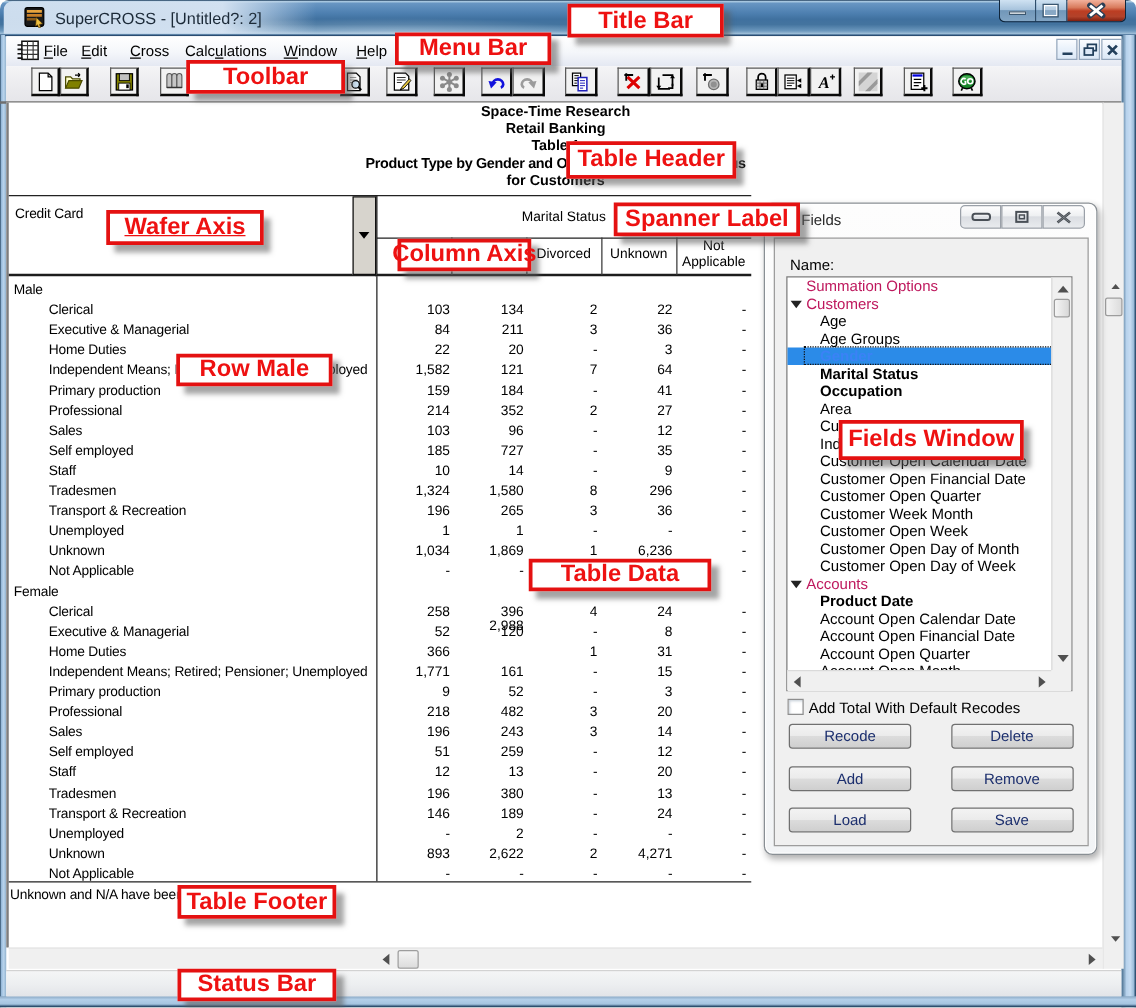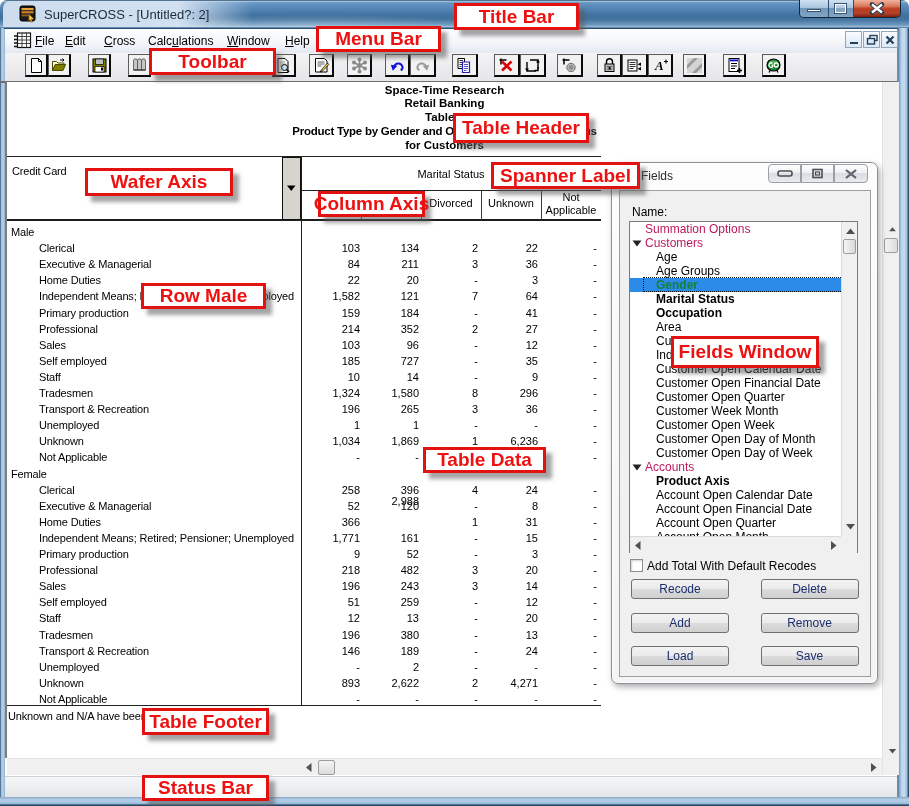--- a/index.html
+++ b/index.html
@@ -475,38 +475,38 @@
 <div class="ab" style="left:629px;top:221px;width:229px;height:332px;background:#fff;border:1px solid #7a7a7a;z-index:42;overflow:hidden;"></div>
 <div class="fgrp" style="top:222px;z-index:43;">Summation Options</div>
 <svg class="ab" style="left:632px;top:240px;z-index:43;" width="10" height="7">
     <path d="M0.5 0.5 L9.5 0.5 L5 6.5 Z" fill="#222"></path>
   </svg>
 <div class="fgrp" style="top:236px;z-index:43;">Customers</div>
 <div class="fitem" style="top:250px;z-index:43;">Age</div>
 <div class="fitem" style="top:264px;z-index:43;">Age Groups</div>
 <div class="ab" style="left:630px;top:278px;width:213px;height:14px;background:#2b8be8;z-index:43;"></div>
 <div class="ab" style="left:644px;top:278px;width:198px;height:13px;outline:1px dotted #111;z-index:44;"></div>
-<div class="fitem" style="top:278px;font-weight:bold;color:#15803d;z-index:45;">Gender</div>
+<div class="fitem" style="top:278px;font-weight:bold;color:#3b82f6;z-index:45;">Gender</div>
 <div class="fitem" style="top:292px;font-weight:bold;z-index:43;">Marital Status</div>
 <div class="fitem" style="top:306px;font-weight:bold;z-index:43;">Occupation</div>
 <div class="fitem" style="top:320px;z-index:43;">Area</div>
 <div class="fitem" style="top:334px;z-index:43;">Customer Since</div>
 <div class="fitem" style="top:348px;z-index:43;">Individual Income</div>
 <div class="fitem" style="top:362px;z-index:43;">Customer Open Calendar Date</div>
 <div class="fitem" style="top:376px;z-index:43;">Customer Open Financial Date</div>
 <div class="fitem" style="top:390px;z-index:43;">Customer Open Quarter</div>
 <div class="fitem" style="top:404px;z-index:43;">Customer Week Month</div>
 <div class="fitem" style="top:418px;z-index:43;">Customer Open Week</div>
 <div class="fitem" style="top:432px;z-index:43;">Customer Open Day of Month</div>
 <div class="fitem" style="top:446px;z-index:43;">Customer Open Day of Week</div>
 <svg class="ab" style="left:632px;top:464px;z-index:43;" width="10" height="7">
     <path d="M0.5 0.5 L9.5 0.5 L5 6.5 Z" fill="#222"></path>
   </svg>
 <div class="fgrp" style="top:460px;z-index:43;">Accounts</div>
-<div class="fitem" style="top:474px;font-weight:bold;z-index:43;">Product Axis</div>
+<div class="fitem" style="top:474px;font-weight:bold;z-index:43;">Product Date</div>
 <div class="fitem" style="top:488px;z-index:43;">Account Open Calendar Date</div>
 <div class="fitem" style="top:502px;z-index:43;">Account Open Financial Date</div>
 <div class="fitem" style="top:516px;z-index:43;">Account Open Quarter</div>
 <div class="fitem" style="top:530px;z-index:43;">Account Open Month</div>
 <div class="ab" style="left:630px;top:536px;width:227px;height:17px;background:#f0f0f0;z-index:46;"></div>
 <div class="ab" style="left:841px;top:222px;width:16px;height:314px;background:#f0f0f0;border-left:1px solid #dadada;z-index:47;"></div>
 <svg class="ab" style="left:844.5px;top:227px;z-index:48;" width="11" height="8">
     <path d="M5.5 1.5 L10 7 L1 7 Z" fill="#505050"></path>
   </svg>
 <div class="ab" style="left:842.5px;top:239px;width:13px;height:15px;background:linear-gradient(90deg,#f5f5f5,#d8d8d8);border:1px solid #9d9d9d;border-radius:2px;z-index:48;"></div>
@@ -525,19 +525,19 @@
 <div class="btn7" style="left:631px;top:579px;z-index:42;">Recode</div>
 <div class="btn7" style="left:760.5px;top:579px;z-index:42;">Delete</div>
 <div class="btn7" style="left:631px;top:612.5px;z-index:42;">Add</div>
 <div class="btn7" style="left:760.5px;top:612.5px;z-index:42;">Remove</div>
 <div class="btn7" style="left:631px;top:645.5px;z-index:42;">Load</div>
 <div class="btn7" style="left:760.5px;top:645.5px;z-index:42;">Save</div>
 <div class="lbl" style="left:454px;top:3px;width:125px;height:27px;">Title Bar</div>
 <div class="lbl" style="left:316px;top:26px;width:125px;height:26px;">Menu Bar</div>
 <div class="lbl" style="left:149px;top:48px;width:127px;height:27px;">Toolbar</div>
 <div class="lbl" style="left:453px;top:113px;width:136px;height:30px;">Table Header</div>
-<div class="lbl" style="left:85px;top:168px;width:148px;height:28px;">Wafer Axis</div>
+<div class="lbl" style="left:85px;top:168px;width:126px;height:28px;text-decoration:underline;">Wafer Axis</div>
 <div class="lbl" style="left:491px;top:162px;width:149px;height:27px;">Spanner Label</div>
 <div class="lbl" style="left:318px;top:191px;width:107px;height:26px;">Column Axis</div>
 <div class="lbl" style="left:141px;top:283px;width:125px;height:26px;">Row Male</div>
-<div class="lbl" style="left:423px;top:447px;width:123px;height:26px;">Table Data</div>
+<div class="lbl" style="left:423px;top:447px;width:146px;height:26px;">Table Data</div>
 <div class="lbl" style="left:671px;top:336px;width:148px;height:32px;">Fields Window</div>
 <div class="lbl" style="left:142px;top:708px;width:127px;height:27px;">Table Footer</div>
 <div class="lbl" style="left:142px;top:775px;width:127px;height:26px;">Status Bar</div>
 </body></html>

